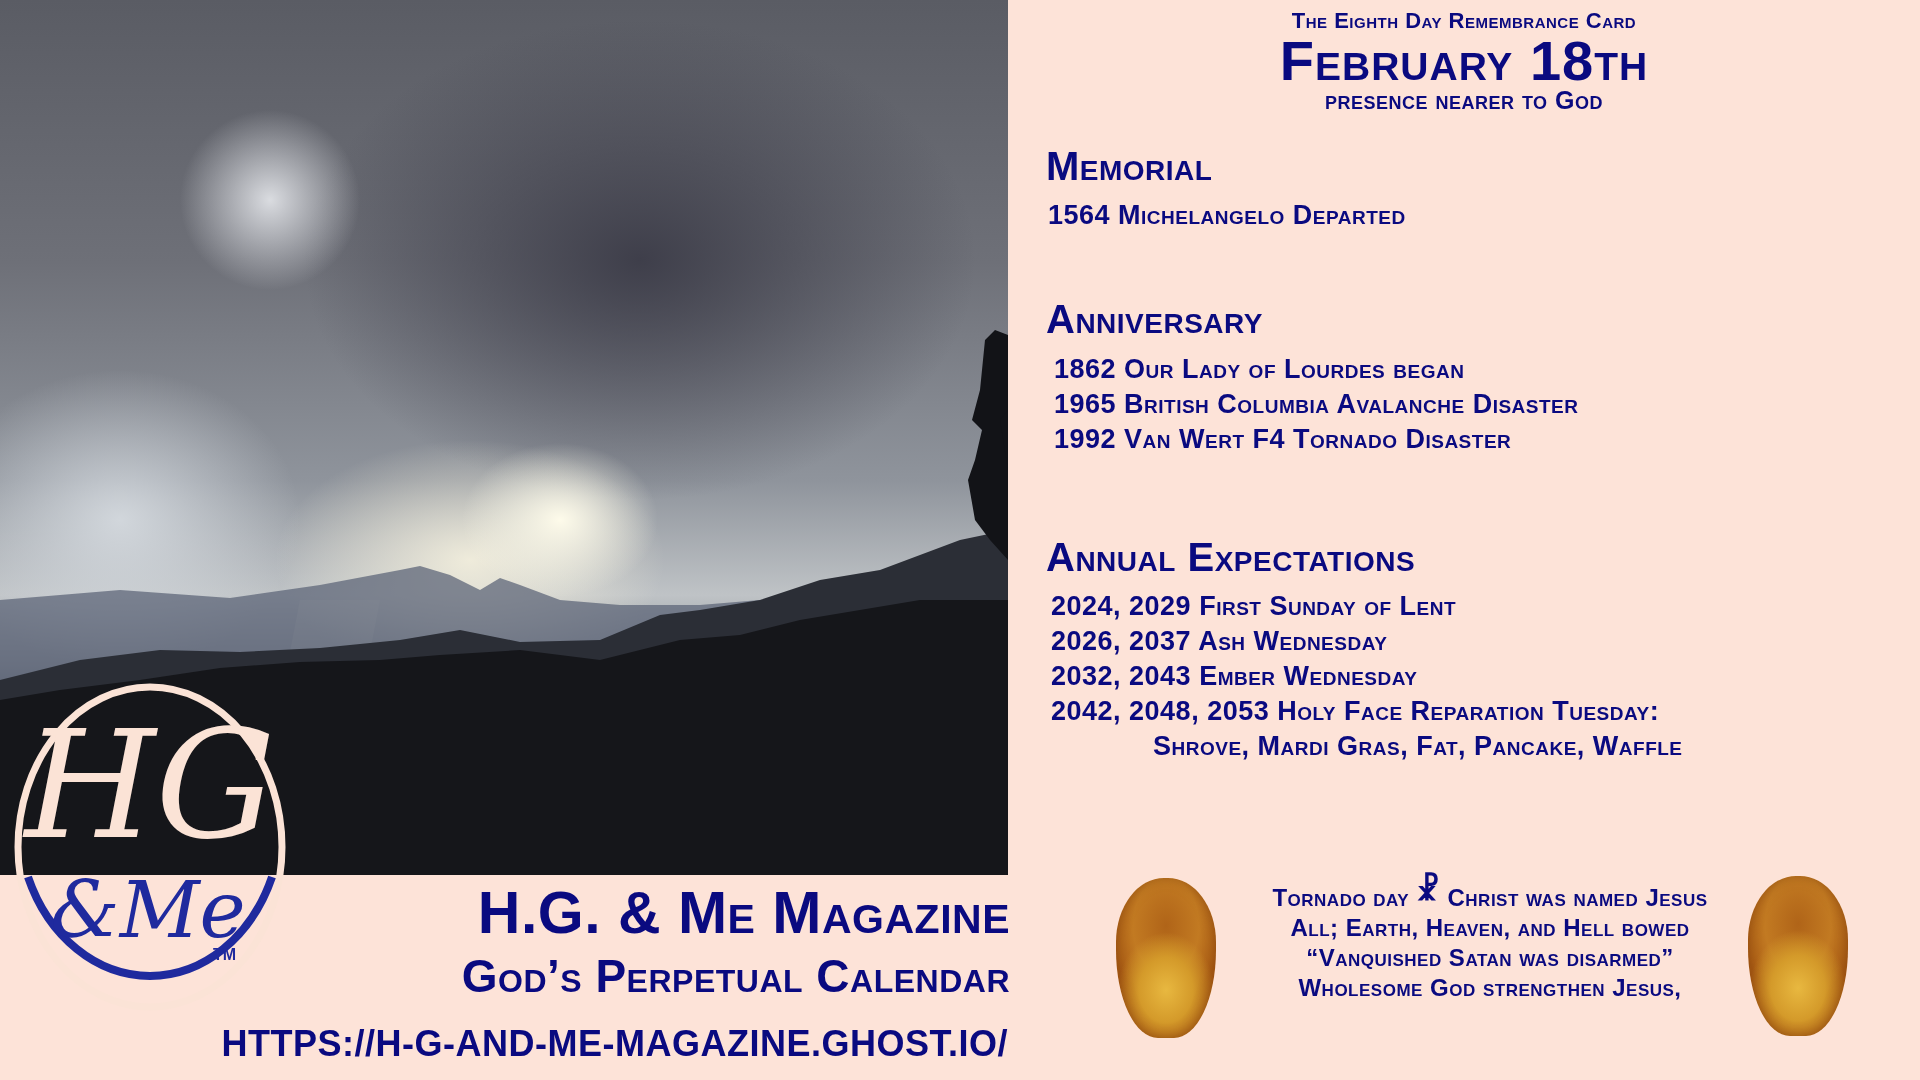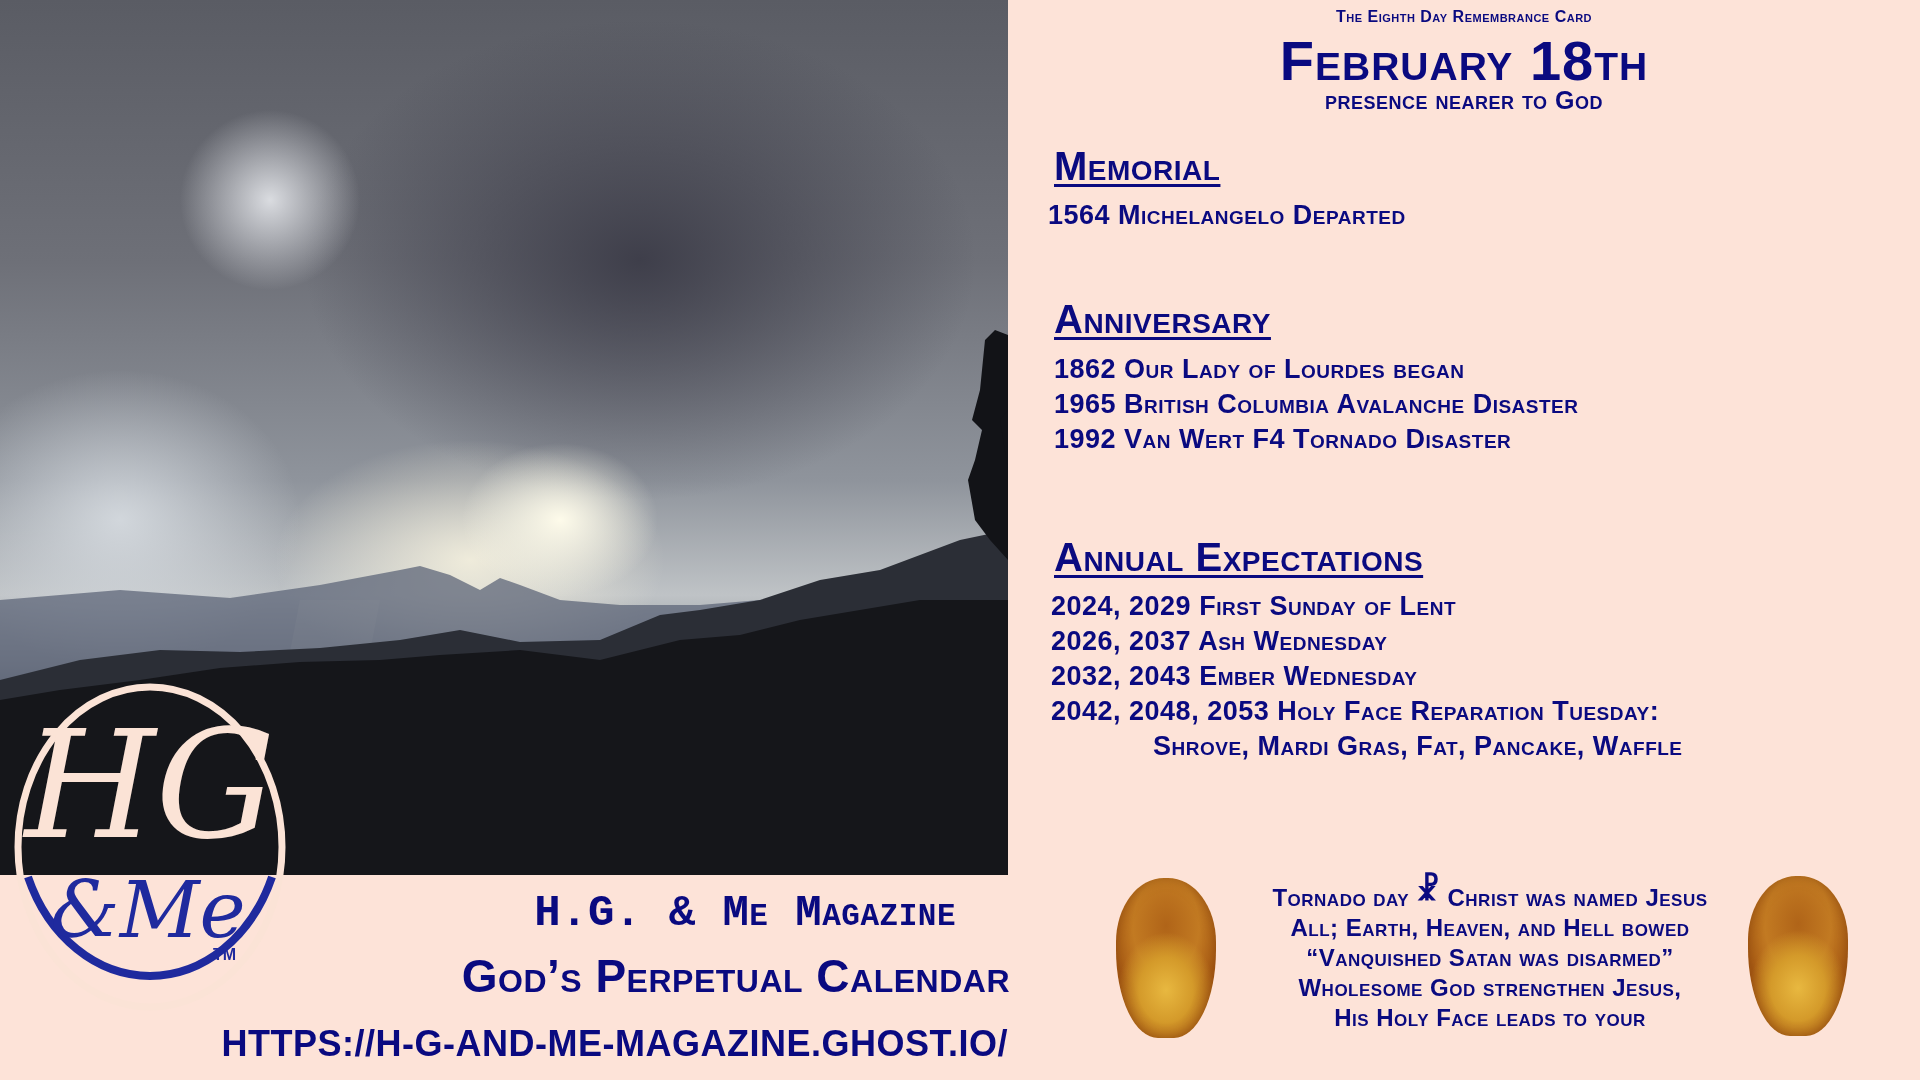--- a/index.html
+++ b/index.html
@@ -17,38 +17,38 @@
       radial-gradient(ellipse 420px 300px at 640px 260px, rgba(60,60,72,0.95), rgba(70,70,80,0) 80%),
       linear-gradient(180deg, #5a5c64 0%, #6e7078 30%, #8f949c 55%, #bfc3c6 68%, #8a8f98 76%, #4a4f5a 82%, #1c1d22 100%);
   }
   .photo svg { position:absolute; left:0; top:0; }
 
   
   .logo { position:absolute; left:8px; top:672px; width:285px; height:340px; }
 
   
   .card-header { position:absolute; left:1008px; width:912px; text-align:center; }
-  .card-title { top:8px; font-size:16px; }
+  .card-title { top:8px; font-size:22px; }
   .card-date { top:30px; font-size:56px; line-height:62px; letter-spacing:1px; }
   .card-sub { top:86px; font-size:25px; }
 
-  .section-heading { position:absolute; font-size:40px; text-decoration:underline; text-decoration-thickness:3px; text-underline-offset:4px; line-height:44px;margin-left:8px; }
+  .section-heading { position:absolute; font-size:40px; text-decoration-thickness:3px; text-underline-offset:4px; line-height:44px; }
   .section-item { position:absolute; font-size:27px; line-height:30px; white-space:nowrap; }
 
   
   .amber { position:absolute; width:100px; height:160px; border-radius:48% 48% 42% 42% / 40% 40% 55% 55%;
     background: radial-gradient(ellipse 60% 45% at 50% 70%, #e8b840 0%, #d49a2a 45%, rgba(180,100,20,0) 80%),
                 radial-gradient(ellipse 55% 50% at 50% 30%, #b06418 0%, #c27a22 60%, #a85a14 100%);
     box-shadow: inset 0 0 12px rgba(120,60,10,0.5); }
   .poem { position:absolute; left:1100px; top:883px; width:780px; text-align:center; }
   .poem-line { font-size:24px; line-height:30px; white-space:nowrap; }
   .chirho { display:inline-block; font-size:30px; line-height:20px; position:relative; top:-6px; color:#0a0a80; font-weight:bold; }
 
   
-  .mag-title { position:absolute; right:964px; top:885px; font-size:44px; line-height:56px; white-space:nowrap;font-family:Liberation Mono, monospace; }
+  .mag-title { position:absolute; right:910px; top:885px; font-size:59px; line-height:56px; white-space:nowrap; }
   .mag-cal { position:absolute; right:910px; top:950px; font-size:46px; line-height:52px; white-space:nowrap; }
   .mag-url { position:absolute; right:912px; top:1022px; font-size:36px; line-height:44px; white-space:nowrap; font-variant:normal; }
 </style>
 </head>
 <body>
 
 <div class="photo">
   <svg width="1008" height="875" viewBox="0 0 1008 875">
     <defs>
       <linearGradient id="rays" x1="0" y1="0" x2="0" y2="1">
@@ -102,18 +102,17 @@
 
 <div class="poem">
   <div class="poem-line sc">
     <span>Tornado day</span>
     <span class="chirho">☧</span>
     <span>Christ was named Jesus</span>
   </div>
   <div class="poem-line sc">All; Earth, Heaven, and Hell bowed</div>
   <div class="poem-line sc">“Vanquished Satan was disarmed”</div>
   <div class="poem-line sc">Wholesome God strengthen Jesus,</div>
-  <div class="poem-line sc">His Holy Face leads to your</div>
 </div>
 
 <div class="mag-title sc">H.G. &amp; Me Magazine</div>
 <div class="mag-cal sc">God’s Perpetual Calendar</div>
 <div class="mag-url sc">HTTPS://H-G-AND-ME-MAGAZINE.GHOST.IO/</div>
 
 </body></html>

